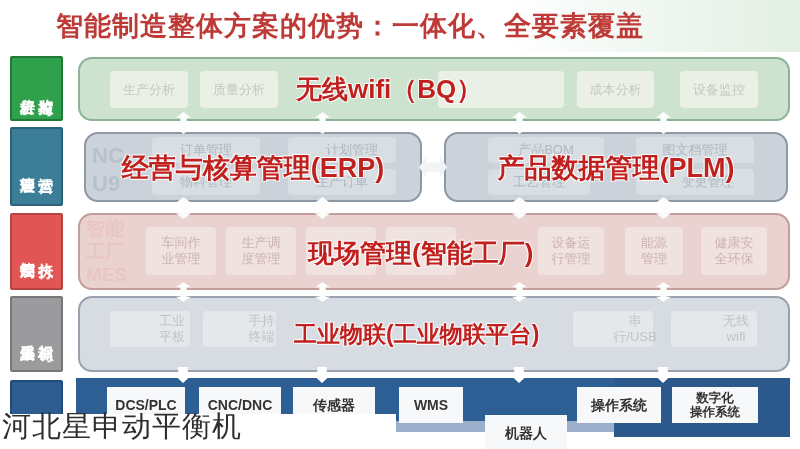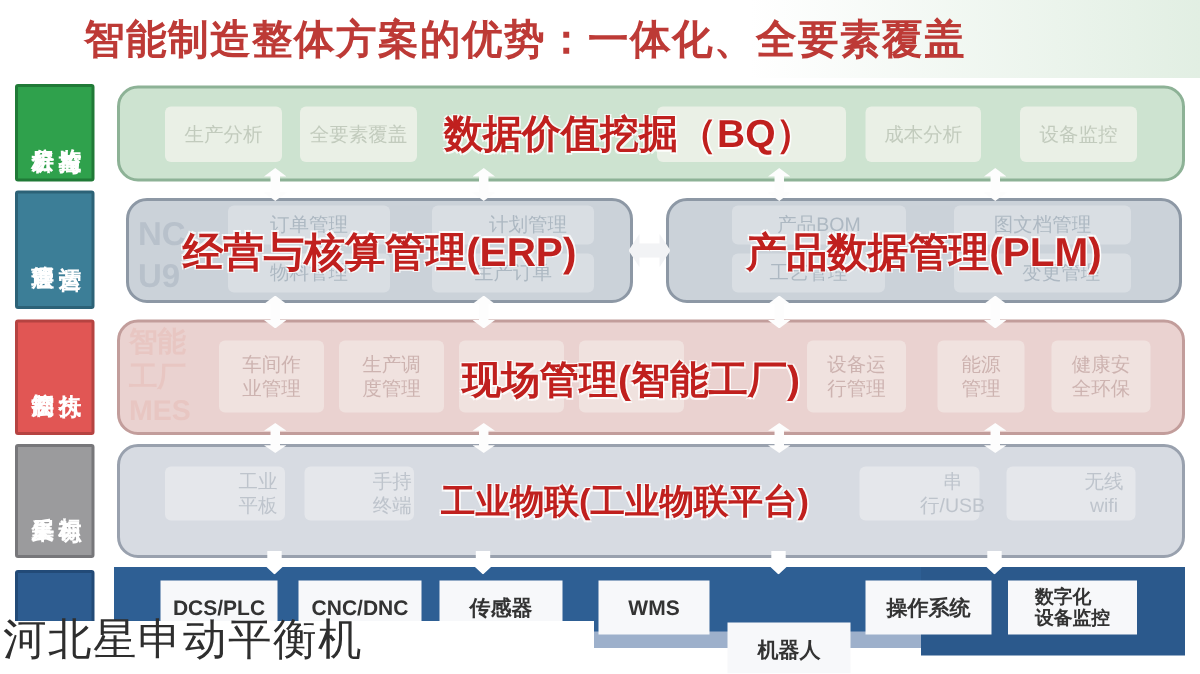--- a/index.html
+++ b/index.html
@@ -39,44 +39,44 @@
   
   .harrow{position:absolute;background:#f2f3f5;
     clip-path:polygon(0 50%,26% 0,26% 29%,74% 29%,74% 0,100% 50%,74% 100%,74% 71%,26% 71%,26% 100%);
     filter:drop-shadow(0 0 1.2px #8a95a5);z-index:6;}
   
   .darrow{position:absolute;background:#ffffff;
     clip-path:polygon(50% 100%,0 42%,26% 42%,26% 0,74% 0,74% 42%,100% 42%);
     filter:drop-shadow(0 0 1px #7d8aa0);z-index:6;}
   
   .dev{position:absolute;top:387px;height:36px;background:#f7f8fa;display:flex;align-items:center;
-    justify-content:center;text-align:left;font-size:14px;font-weight:700;color:#333333;
+    justify-content:center;text-align:center;font-size:14px;font-weight:700;color:#333333;
     line-height:1.15;white-space:pre-line;z-index:3;}
   .wm-band{position:absolute;left:0;top:414px;width:396px;height:35px;background:#ffffff;z-index:8;}
   .wm-text{position:absolute;left:2px;top:407px;font-size:29px;color:#2e2e2e;z-index:9;
     letter-spacing:1px;white-space:nowrap;}
 </style>
 </head>
 <body>
 
 <div id="stage">
   <div class="top-tint"></div>
   <div class="title">智能制造整体方案的优势：一体化、全要素覆盖</div>
 
   <div class="vlabel" style="left:10px;top:56px;height:65px;background:#2fa14c;border:2px solid #207a37;">
     <span>分析层</span>
     <span>监控与</span>
   </div>
   <div class="layer-rect" style="left:78px;top:57px;width:712px;height:64px;background:#cde3d0;border:2px solid #8db296;"></div>
   <div class="fbox g" style="left:110px;top:71px;width:78px;height:37px;text-align:center;">生产分析</div>
-  <div class="fbox g" style="left:200px;top:71px;width:78px;height:37px;">全要素覆盖</div>
+  <div class="fbox g" style="left:200px;top:71px;width:78px;height:37px;">质量分析</div>
   <div class="fbox g" style="left:438px;top:71px;width:126px;height:37px;"></div>
   <div class="fbox g" style="left:577px;top:71px;width:77px;height:37px;">成本分析</div>
   <div class="fbox g" style="left:680px;top:71px;width:78px;height:37px;">设备监控</div>
-  <div class="hl" style="left:296px;top:72px;font-size:26px;">数据价值挖掘（BQ）</div>
+  <div class="hl" style="left:296px;top:72px;font-size:26px;">无线wifi（BQ）</div>
 
   <div class="varrow" style="left:176px;top:112px;height:22px;"></div>
   <div class="varrow" style="left:315px;top:112px;height:22px;"></div>
   <div class="varrow" style="left:512px;top:112px;height:22px;"></div>
   <div class="varrow" style="left:656px;top:112px;height:22px;"></div>
 
   <div class="vlabel" style="left:10px;top:127px;height:79px;background:#3c7e97;border:2px solid #2c6277;">
     <span>管理层</span>
     <span>运营</span>
   </div>
@@ -150,21 +150,21 @@
     <span>现场层</span>
     <span>生产</span>
   </div>
   <div style="position:absolute;left:76px;top:378px;width:714px;height:54px;background:#2e5f94;z-index:1;"></div>
   <div style="position:absolute;left:614px;top:378px;width:176px;height:59px;background:#2b598c;z-index:1;"></div>
   <div style="position:absolute;left:76px;top:421px;width:538px;height:11px;background:#9db0cb;z-index:2;"></div>
 
   <div class="dev" style="left:107px;width:78px;">DCS/PLC</div>
   <div class="dev" style="left:199px;width:82px;">CNC/DNC</div>
   <div class="dev" style="left:293px;width:82px;">传感器</div>
-  <div class="dev" style="left:399px;width:74px;">WMS</div>
+  <div class="dev" style="left:399px;width:64px;">WMS</div>
   <div class="dev" style="left:485px;width:82px;margin-top:28px;">机器人</div>
   <div class="dev" style="left:577px;width:84px;">操作系统</div>
   <div class="dev" style="left:672px;width:86px;font-size:12.5px;">数字化
-设备监控</div>
+操作系统</div>
 
   <div class="wm-band"></div>
   <div class="wm-text">河北星申动平衡机</div>
 </div>
 
 </body></html>

